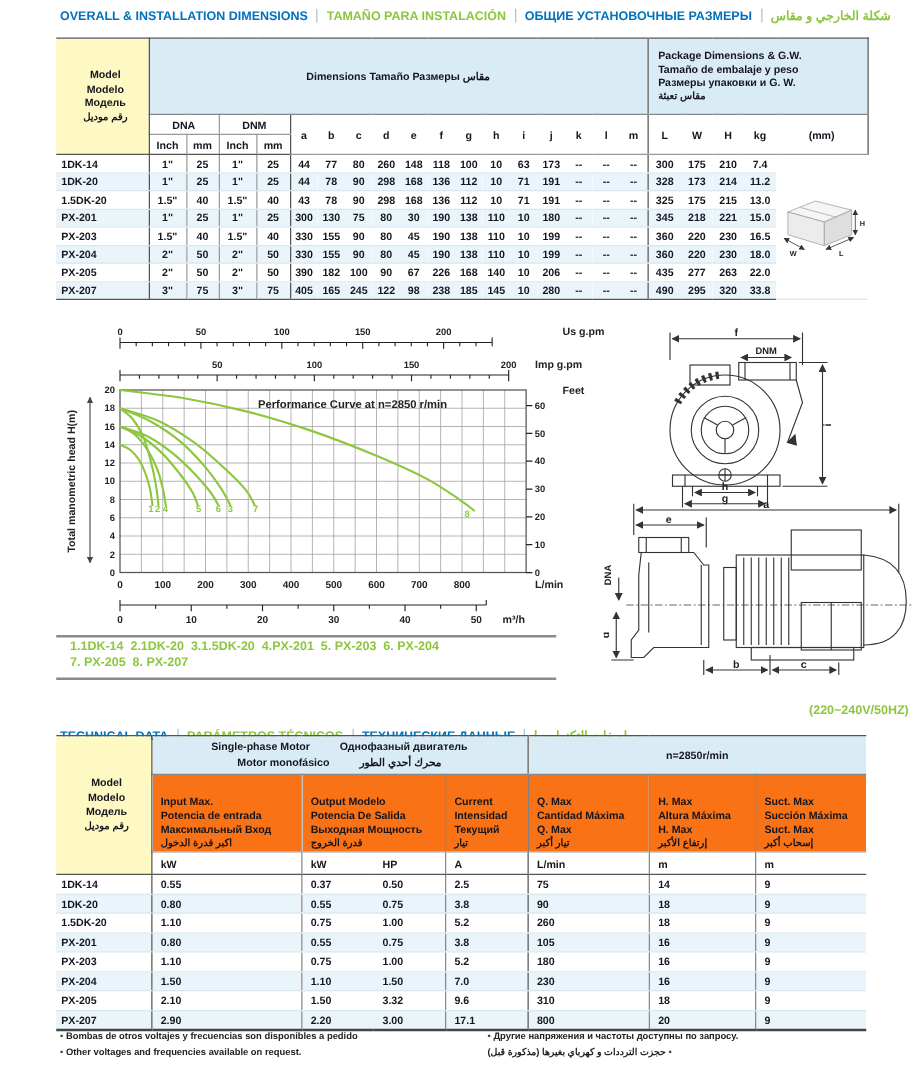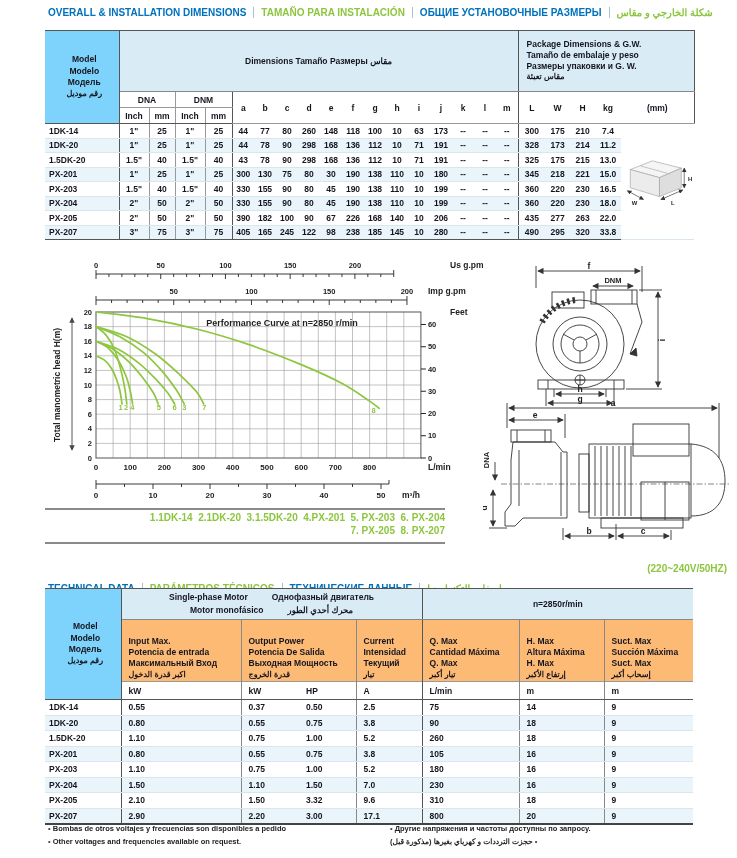--- a/index.html
+++ b/index.html
@@ -6,21 +6,21 @@
   body{width:737px;height:858px;background:#fff;font-family:"Liberation Sans",sans-serif;position:relative;color:#15151f;overflow:hidden}
   .abs{position:absolute}
   .sec-head{position:absolute;left:48px;font-size:10px;font-weight:bold;white-space:nowrap;letter-spacing:0}
   .sec-head .sep{display:inline-block;width:1px;height:11px;background:#a9c3cf;margin:0 7px;vertical-align:-2px}
   .h-blue{color:#0071bc}
   .h-green{color:#8cc63e}
   table{border-collapse:collapse;table-layout:fixed}
   .dtab{position:absolute;color:#15151f}
   .dtab th,.dtab td{padding:0;font-size:8.5px;font-weight:bold;text-align:center;overflow:hidden;white-space:nowrap}
   .band{background:#d9ecf6;border-top:1.2px solid #555;border-bottom:1px solid #888}
-  .model-h{border-top:1.2px solid #555;border-right:1.2px solid #555;border-bottom:1.2px solid #555;text-align:right;vertical-align:middle;background:#7dd3fc}
+  .model-h{border-top:1.2px solid #555;border-right:1.2px solid #555;border-bottom:1.2px solid #555;text-align:right;vertical-align:middle;background:#fef9c3}
   .model-h div{padding-left:5px;line-height:1.35}
   .pkg-h{text-align:left!important;vertical-align:middle;border-right:1.2px solid #555}
   .pkg-h div{padding-left:8px;line-height:1.3}
   .dim-words span{margin:0 0}
   .sub1 th{border-bottom:1px solid #999;height:15px}
   .sub2 th{height:15px}
   .hb{border-bottom:1.2px solid #555}
   .vl9{border-left:1px solid #999}
   .vl8{border-left:1px solid #888}
   .vl5{border-left:1.2px solid #555}
@@ -28,29 +28,29 @@
   .br5{border-right:1.2px solid #555}
   .dim-table tbody td{height:13.5px;border-bottom:1px solid #d9e6ee}
   .dim-table tbody tr.alt td{background:#e9f4fb}
   .dim-table tbody tr.lastr td{border-bottom:1.2px solid #555}
   .mcell{text-align:left!important;padding-left:4px!important;border-right:1.2px solid #555}
   td.boxcell,.dim-table tbody tr.lastr td.boxcell{background:#fff!important;border:none;vertical-align:middle;text-align:center}
   .tech-table thead th{vertical-align:middle}
   .tech-table .band{height:30px}
   .band2l div{line-height:1.55;text-align:center}
   .band2l span{margin:12px 12px}
-  .colh{ text-align:left!important;vertical-align:top;background:#fdba74;padding:15px 0 0 0!important}
+  .colh{ text-align:left!important;vertical-align:top;background:#f97316;padding:15px 0 0 0!important}
   .colh div{padding-left:7px;line-height:1.32;text-align:left}
   .colh .ar,.model-h .ar,.pkg-h .ar{font-size:8px}
   .urow th{height:17px;text-align:left!important;padding-left:7px!important;border-top:1px solid #999;border-bottom:1.2px solid #555}
   .tech-table tbody td{height:14.5px;border-bottom:1px solid #d9e6ee;text-align:left;padding-left:7px}
   .tech-table tbody tr.alt td{background:#e9f4fb}
   .tech-table tbody tr.lastr td{border-bottom:2px solid #444}
   .rule{position:absolute;left:45px;width:400px;height:2px;background:#8a8a8a}
-  .legend-line{position:absolute;left:45px;width:400px;text-align:right;font-size:10px;font-weight:bold;color:#8cc63e;white-space:pre}
+  .legend-line{position:absolute;left:56px;width:400px;text-align:left;font-size:10px;font-weight:bold;color:#8cc63e;white-space:pre}
   .voltage{position:absolute;right:10px;font-size:10px;font-weight:bold;color:#8cc63e}
   .fnote{position:absolute;font-size:7.5px;font-weight:bold;color:#222;line-height:1.75}
   .fnote div::before{content:"\2022  ";color:#444}
   .fnote .rtl{direction:rtl;text-align:left}
   svg text{font-family:"Liberation Sans",sans-serif}
 </style>
 </head>
 <body>
 
 <div class="sec-head" style="top:7px">
@@ -670,21 +670,21 @@
       <th class="band vl5b" colspan="3">n=2850r/min</th>
     </tr>
     <tr style="height:62px">
       <th class="colh vl8">
         <div>Input Max.</div>
         <div>Potencia de entrada</div>
         <div>Максимальный Вход</div>
         <div class="ar">اكبر قدرة الدخول</div>
       </th>
       <th class="colh vl8" colspan="2">
-        <div>Output Power</div>
+        <div>Output Modelo</div>
         <div>Potencia De Salida</div>
         <div>Выходная Мощность</div>
         <div class="ar">قدرة الخروج</div>
       </th>
       <th class="colh vl8">
         <div>Current</div>
         <div>Intensidad</div>
         <div>Текущий</div>
         <div class="ar">تيار</div>
       </th>

